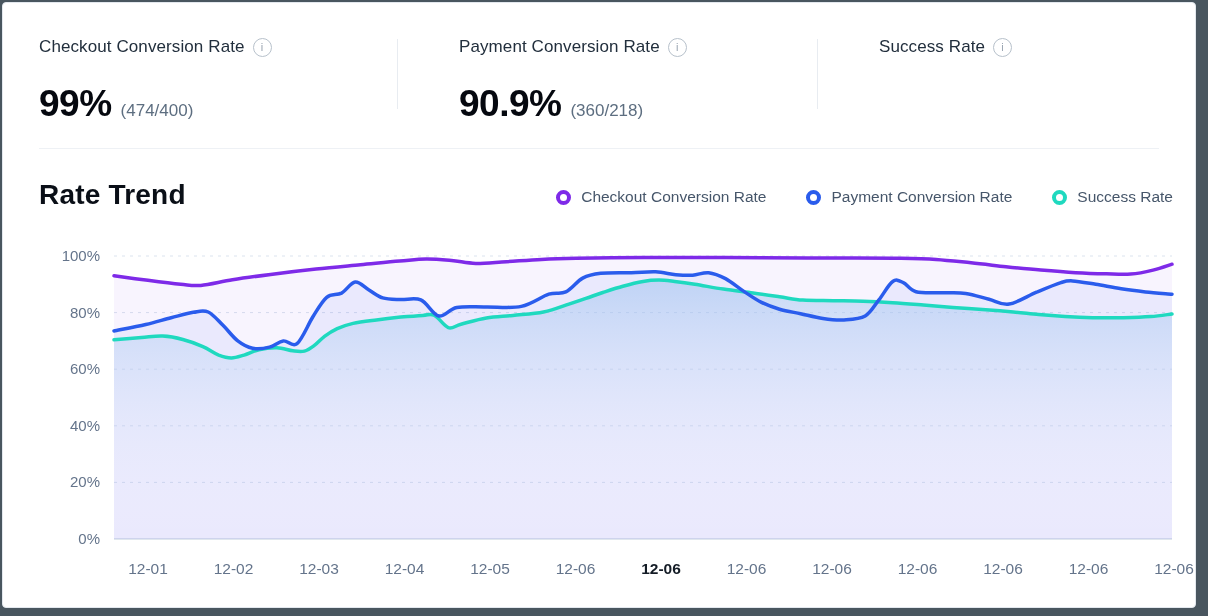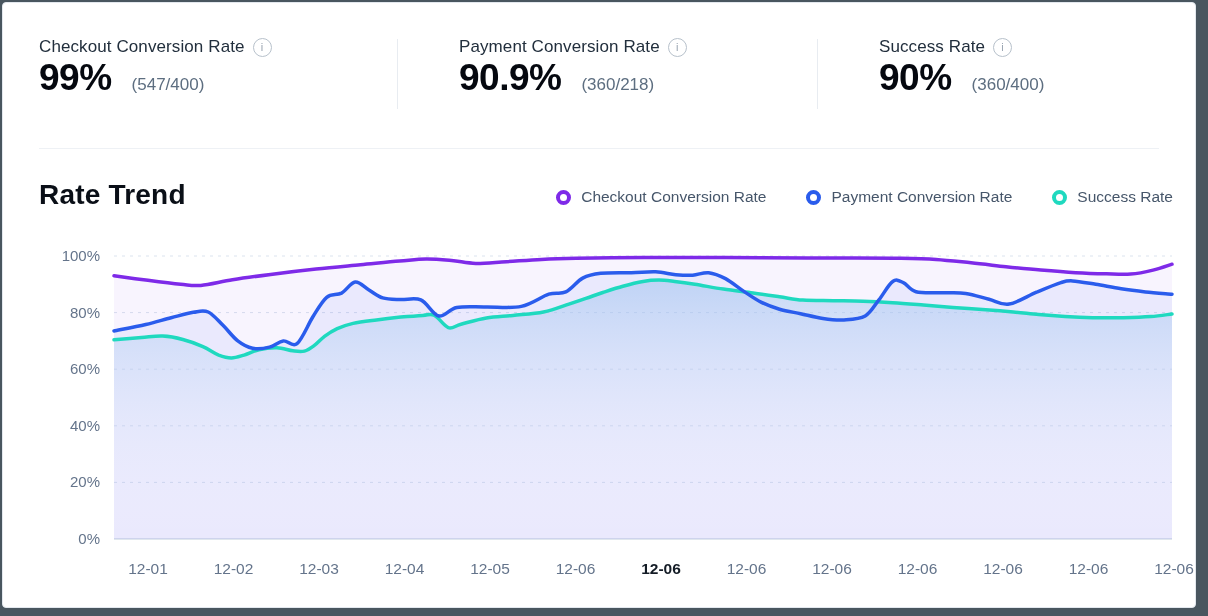--- a/index.html
+++ b/index.html
@@ -17,21 +17,21 @@
   
   .stat{position:absolute;top:34px;}
   .stat-1{left:36px;} .stat-2{left:456px;} .stat-3{left:876px;}
   .stat-label-row{display:flex;align-items:center;gap:8px;}
   .stat-label{font-size:17px;font-weight:500;color:#222f3d;letter-spacing:.1px;}
   .info-icon{
     width:17px;height:17px;border:1.5px solid #b7c1cb;border-radius:50%;
     color:#9aa5b1;font-size:11px;line-height:17px;text-align:center;
     font-style:normal;display:inline-block;flex:0 0 auto;
   }
-  .stat-value-row{display:flex;align-items:baseline;gap:20px;margin-top:0;}
+  .stat-value-row{display:flex;align-items:baseline;gap:9px;margin-top:26px;}
   .stat-value{font-size:37px;font-weight:700;color:#05080f;letter-spacing:-.5px;}
   .stat-fraction{font-size:17px;color:#5d6e80;}
   .v-divider{position:absolute;top:36px;width:1px;height:70px;background:#e8ecf1;}
   .v-divider-1{left:394px;} .v-divider-2{left:814px;}
   .h-separator{position:absolute;left:36px;top:145px;width:1120px;height:1px;background:#eef1f5;}
   
   .section-title{position:absolute;left:36px;top:176px;font-size:28px;font-weight:700;color:#0a0f17;letter-spacing:.2px;}
   .legend{position:absolute;right:22px;top:185px;display:flex;align-items:center;gap:40px;}
   .legend-item{display:flex;align-items:center;gap:10px;cursor:pointer;}
   .legend-dot{width:7px;height:7px;border-radius:50%;border:4.5px solid #888;background:#fff;flex:0 0 auto;}
@@ -44,45 +44,41 @@
 
 <div class="card">
 
   <div class="stat stat-1">
     <div class="stat-label-row">
       <span class="stat-label">Checkout Conversion Rate</span>
       <span class="info-icon">i</span>
     </div>
     <div class="stat-value-row">
       <span class="stat-value">99%</span>
-      <span class="stat-fraction">(547/400)</span>
+      <span class="stat-fraction">(474/400)</span>
     </div>
   </div>
   <div class="v-divider v-divider-1"></div>
 
   <div class="stat stat-2">
     <div class="stat-label-row">
       <span class="stat-label">Payment Conversion Rate</span>
       <span class="info-icon">i</span>
     </div>
     <div class="stat-value-row">
       <span class="stat-value">90.9%</span>
       <span class="stat-fraction">(360/218)</span>
     </div>
   </div>
   <div class="v-divider v-divider-2"></div>
 
   <div class="stat stat-3">
     <div class="stat-label-row">
       <span class="stat-label">Success Rate</span>
       <span class="info-icon">i</span>
-    </div>
-    <div class="stat-value-row">
-      <span class="stat-value">90%</span>
-      <span class="stat-fraction">(360/400)</span>
     </div>
   </div>
 
   <div class="h-separator"></div>
 
   <div class="section-title">Rate Trend</div>
 
   <div class="legend">
     <div class="legend-item">
       <span class="legend-dot" style="border-color: rgb(126, 42, 232);"></span>

